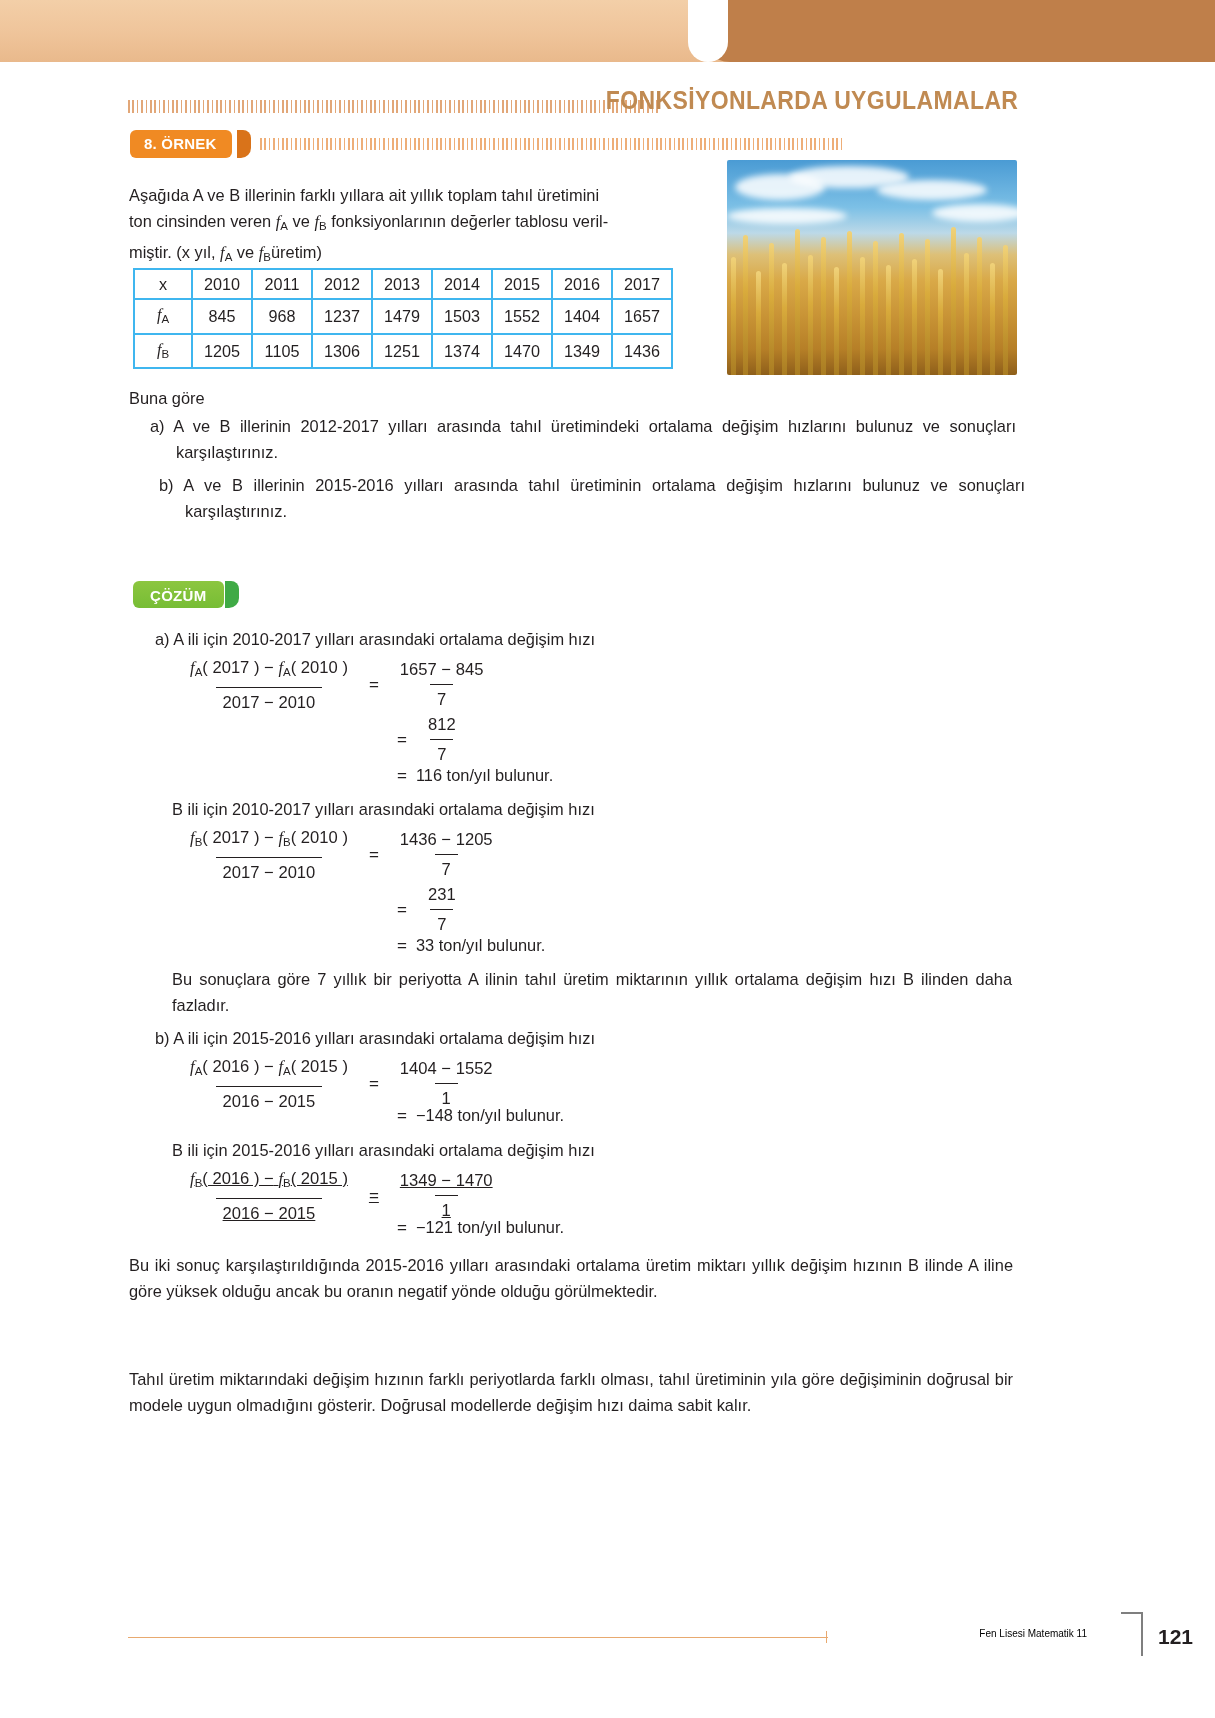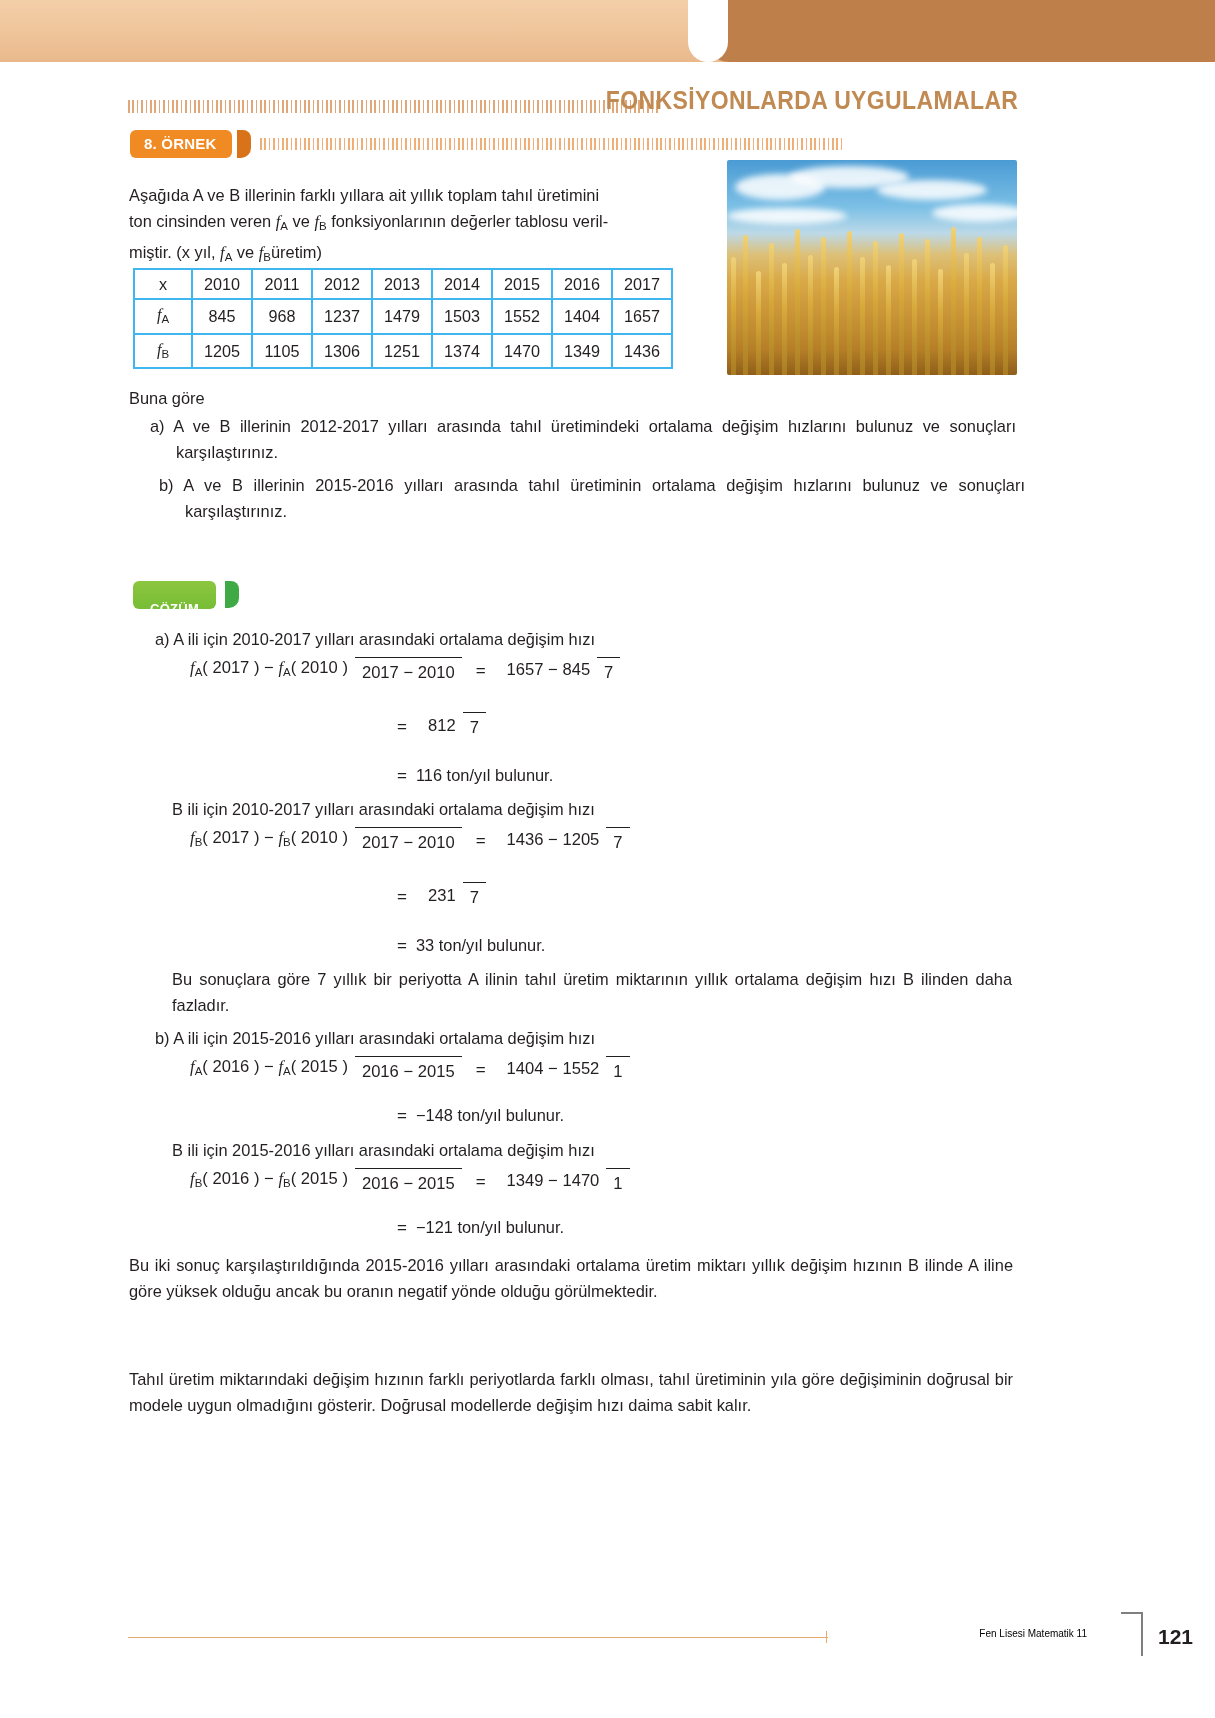--- a/index.html
+++ b/index.html
@@ -113,35 +113,35 @@
 
   
   .buna { left:129px; top:385px; width:860px; }
   .item-a { left:150px; top:413px; width:866px; text-align:justify; }
   .item-b { left:150px; top:472px; width:866px; text-align:justify;margin-left:9px; }
   .hang { display:block; padding-left:26px; text-indent:-26px; }
 
   
   .cozum-row { position:absolute; left:133px; top:581px; }
   .cbadge {
-    position:absolute; left:0; top:0; height:27px; padding:14px 17px;
+    position:absolute; left:0; top:0; height:27px; padding:1px 17px;
     background:linear-gradient(180deg,#8cc63f 0%, #77bd35 100%);
-    color:#fff; font-weight:bold; font-size:13px; line-height:27px;
+    color:#fff; font-weight:bold; font-size:15px; line-height:27px;
     border-radius:6px; letter-spacing:0.3px;
     font-family:"Liberation Sans Narrow","Liberation Sans",sans-serif;
   }
   .cbadge-tail {
     position:absolute; left:92px; top:0; width:14px; height:27px;
     background:#3faa45; border-radius:0 8px 10px 0;
   }
 
   
   .mline { position:absolute; font-size:16.4px; line-height:25px; }
   .mrow { display:flex; align-items:center; }
-  .frac { display:inline-flex; flex-direction:row; align-items:center;
+  .frac { display:inline-flex; flex-direction:column; align-items:center;
           vertical-align:middle; margin:0 5px; }
   .frac .n { padding:0 7px 2px 7px; font-size:16.6px; white-space:nowrap;}
   .frac .d { padding:2px 7px 0 7px; border-top:1.4px solid #231f20; font-size:16.6px; white-space:nowrap;}
   .eq { margin:0 9px; font-size:17px; }
   .mser { font-family:"Liberation Serif", serif; }
 
   
   .footer-rule {
     position:absolute; left:128px; top:1637px; width:700px; height:1px;
     background:#e8a96f;
@@ -364,21 +364,21 @@
 
 <div class="mline" style="left:388px; top:1103px;">
   <div class="mrow">
       <span class="eq">=</span>
       <span>−148  ton/yıl bulunur.</span>
     </div>
 </div>
 
 <div class="mline" style="left:172px; top:1138px;">B ili için 2015-2016 yılları arasındaki ortalama değişim hızı</div>
 
-<div class="mline" style="left:178px; top:1166px;">
+<div class="mline" style="left:178px; top:1166px;text-decoration:underline;">
   <div class="mrow">
     <span class="frac">
       <span class="n"><span class="ital mser">f<span class="sub">B</span></span><span>( 2016 ) −</span> <span class="ital mser">f<span class="sub">B</span></span><span>( 2015 )</span></span>
       <span class="d">2016 − 2015</span>
     </span>
     <span class="eq">=</span>
     <span class="frac">
       <span class="n">1349 − 1470</span>
       <span class="d">1</span>
     </span>

